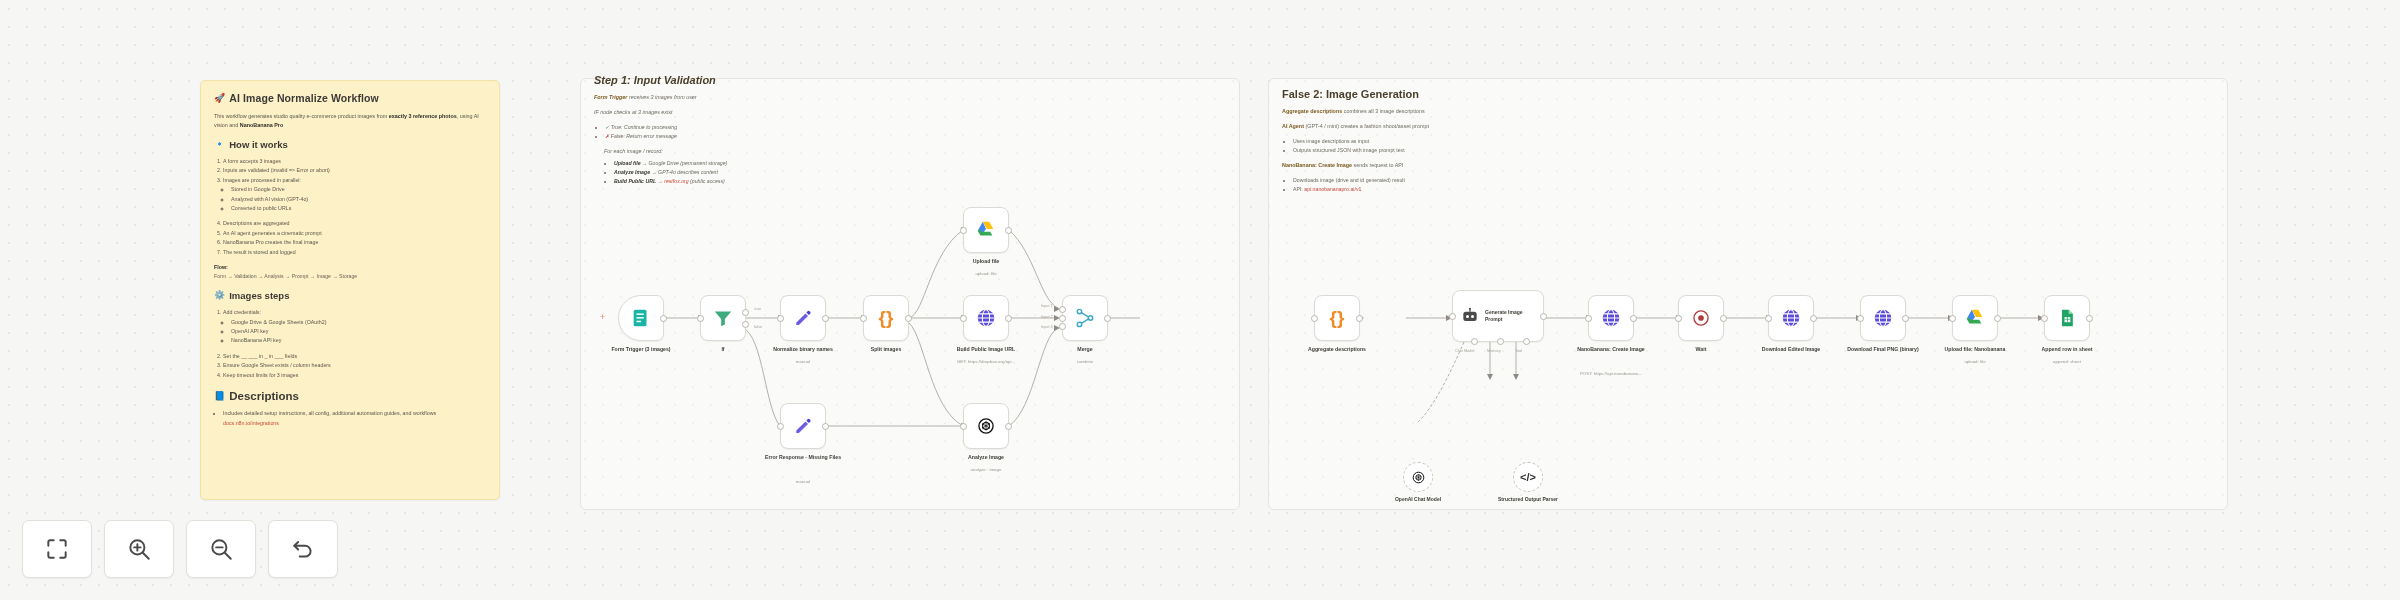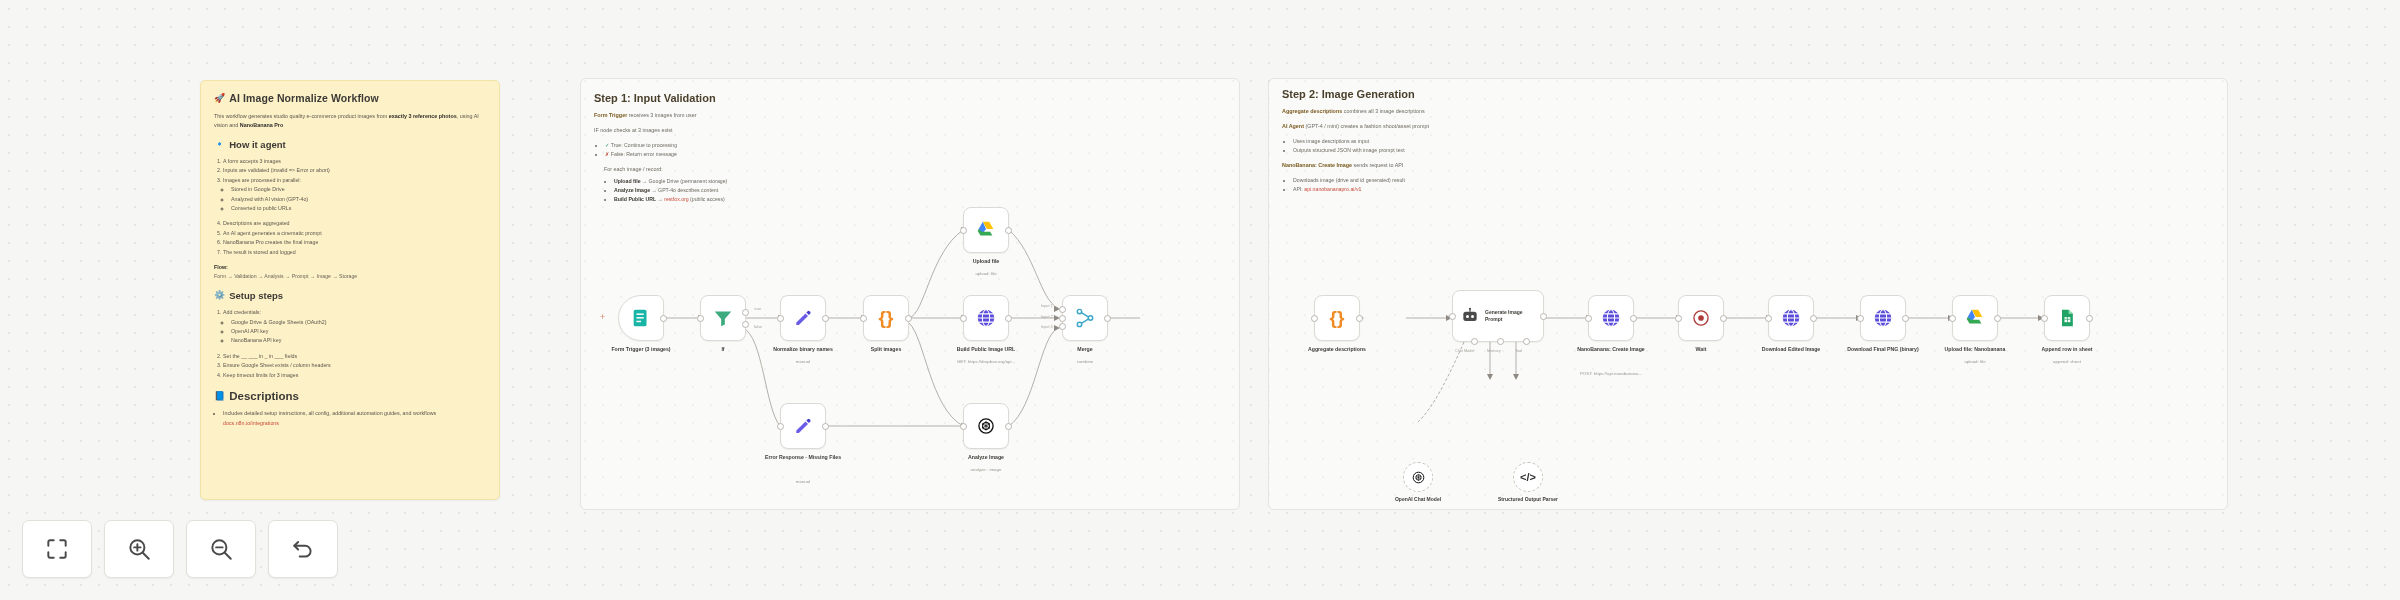--- a/index.html
+++ b/index.html
@@ -97,21 +97,21 @@
     <h1>
       <span class="emoji">🚀</span>
       <span>AI Image Normalize Workflow</span>
     </h1>
     <p>
       <span>This workflow generates studio quality e-commerce product images from </span><b>exactly 3 reference photos</b><span>, using AI vision and </span><b>NanoBanana Pro</b>
     </p>
 
     <h2>
       <span class="emoji">🔹</span>
-      <span>How it agent</span>
+      <span>How it works</span>
     </h2>
     <ol>
       <li>A form accepts 3 images</li>
       <li>Inputs are validated (invalid =&gt; Error or abort)</li>
       <li>Images are processed in parallel:</li>
       <ul class="sub">
         <li>Stored in Google Drive</li>
         <li>Analyzed with AI vision (GPT-4o)</li>
         <li>Converted to public URLs</li>
       </ul>
@@ -120,21 +120,21 @@
       <li>NanoBanana Pro creates the final image</li>
       <li>The result is stored and logged</li>
     </ol>
     <div class="note-em">
       <b>Flow:</b>
     </div>
     <div class="flowline">Form → Validation → Analysis → Prompt → Image → Storage</div>
 
     <h2>
       <span class="emoji">⚙️</span>
-      <span>Setup steps</span>
+      <span>Images steps</span>
     </h2>
     <ol>
       <li>Add credentials:</li>
       <ul class="sub">
         <li>Google Drive &amp; Google Sheets (OAuth2)</li>
         <li>OpenAI API key</li>
         <li>NanoBanana API key</li>
       </ul>
       <li>Set the __ ___ in _ in ___ fields</li>
       <li>Ensure Google Sheet exists / column headers</li>
@@ -147,21 +147,21 @@
     </h2>
     <ul>
       <li>
         <span>Includes detailed setup instructions, all config, additional automation guides, and workflows</span>
         <span class="link">docs.n8n.io/integrations</span>
       </li>
     </ul>
   </div>
 
   <div class="step" id="step1"></div>
-  <div class="step-hd" style="left:580px; top:82px; width:724px;">
+  <div class="step-hd" style="left:580px; top:64px; width:724px;font-style:italic;">
     <h3>Step 1: Input Validation</h3>
     <div class="l1">
       <b>Form Trigger</b><span> receives 3 images from user</span>
     </div>
     <div class="l1">IF node checks at 3 images exist</div>
     <ul>
       <li><span class="ok">✓ </span><span>True: Continue to processing</span></li>
       <li><span class="bad">✗ </span><span>False: Return error message</span></li>
     </ul>
     <div class="l1" style="margin:6px 0 3px 10px;">For each image / record:</div>
@@ -299,21 +299,21 @@
     <span class="port out"></span>
     <span class="pin-lbl" style="left:-22px; top:8px;">Input 1</span>
     <span class="pin-lbl" style="left:-22px; top:19px;">Input 2</span>
     <span class="pin-lbl" style="left:-22px; top:29px;">Input 3</span>
     <span class="lbl">Merge</span>
     <span class="sub">combine</span>
   </div>
 
   <div class="step" id="step2"></div>
   <div class="step-hd" style="left:1268px; top:78px; width:700px;">
-    <h3>Step 2: Image Generation</h3>
+    <h3>False 2: Image Generation</h3>
     <div class="l1">
       <b>Aggregate descriptions</b><span> combines all 3 image descriptions</span>
     </div>
     <div class="l1">
       <b>AI Agent</b><span> (GPT-4 / mini) creates a fashion shoot/asset prompt</span>
     </div>
     <ul>
       <li>Uses image descriptions as input</li>
       <li>Outputs structured JSON with image prompt text</li>
     </ul>

